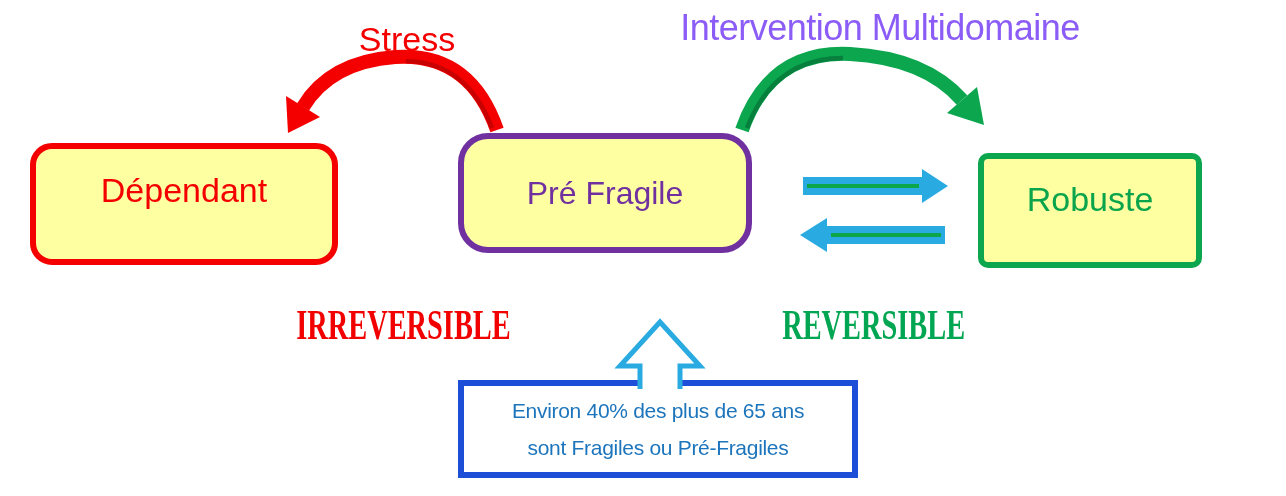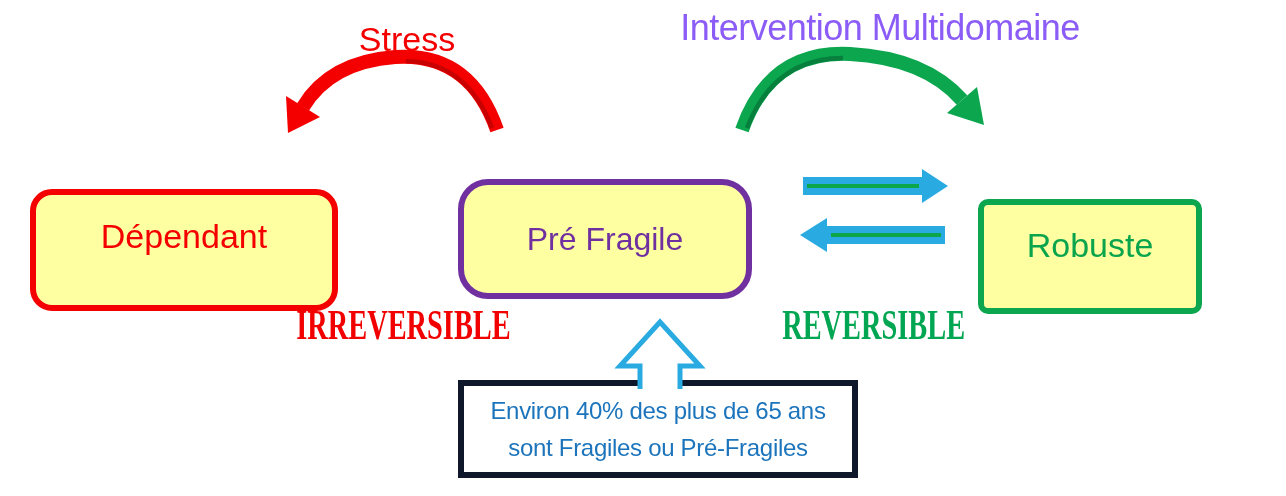--- a/index.html
+++ b/index.html
@@ -3,21 +3,21 @@
 <meta charset="utf-8">
 <style>
   html,body{margin:0;padding:0;background:#ffffff;}
   .canvas{
     position:relative;width:1286px;height:496px;background:#ffffff;
     font-family:"Liberation Sans",sans-serif;overflow:hidden;
   }
   .box{
     position:absolute;box-sizing:border-box;background:#feffa0;
     display:flex;flex-direction:column;align-items:center;justify-content:center;
-    text-align:center;white-space:nowrap;margin-top:46px;
+    text-align:center;white-space:nowrap;
   }
   .box-dependant{
     left:30px;top:143px;width:308px;height:122px;
     border:6px solid #f50000;border-radius:22px;
     color:#f50000;font-size:34px;padding-bottom:28px;
   }
   .box-fragile{
     left:458px;top:133px;width:294px;height:120px;
     border:6px solid #7030a0;border-radius:30px;
     color:#7030a0;font-size:32px;line-height:46px;
@@ -31,23 +31,23 @@
   .label-stress{left:317px;top:6px;width:180px;font-size:34px;color:#f50000;margin-top:14px;}
   .label-intervention{left:660px;top:7px;width:440px;font-size:36px;color:#8b5cf6;letter-spacing:-0.5px;}
   .serifcaps{
     font-family:"Liberation Serif",serif;font-weight:bold;font-size:43px;
     transform:scaleX(0.66);transform-origin:center center;line-height:44px;
   }
   .label-irreversible{left:252px;top:303px;width:260px;color:#f20000;}
   .label-reversible{left:738px;top:303px;width:260px;color:#00a651;}
   .callout{
     position:absolute;left:458px;top:380px;width:400px;height:98px;
-    box-sizing:border-box;border:6px solid #0f172a;background:#ffffff;
+    box-sizing:border-box;border:6px solid #1d4ed8;background:#ffffff;
     display:flex;flex-direction:column;justify-content:center;text-align:center;
-    color:#1c75bc;font-size:24px;line-height:37px;letter-spacing:-0.3px;white-space:nowrap;
+    color:#1c75bc;font-size:21px;line-height:37px;letter-spacing:-0.3px;white-space:nowrap;
   }
   .overlay{position:absolute;left:0;top:0;width:1286px;height:496px;z-index:5;pointer-events:none;}
 </style>
 </head>
 <body>
 
 <div class="canvas">
 
   <div class="label label-stress">Stress</div>
 

